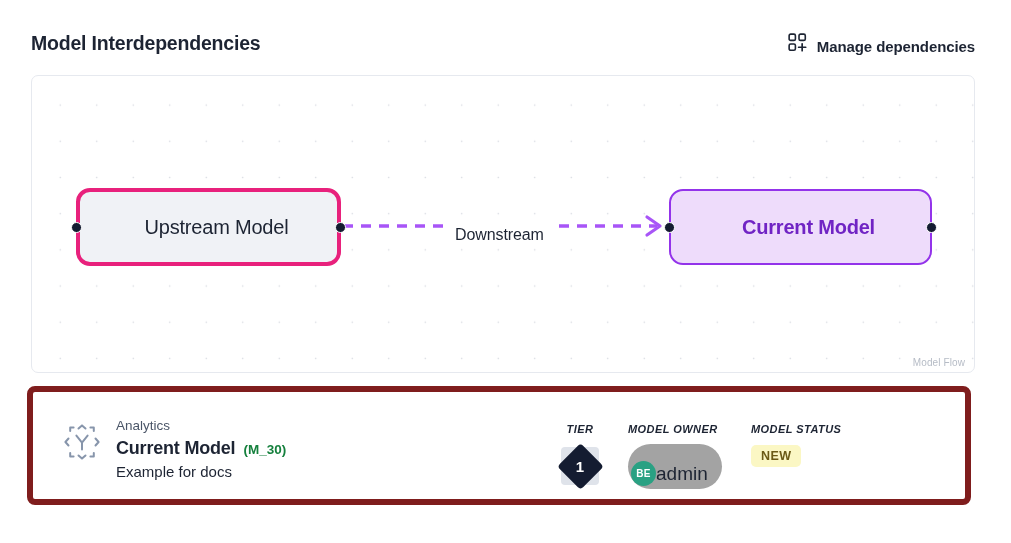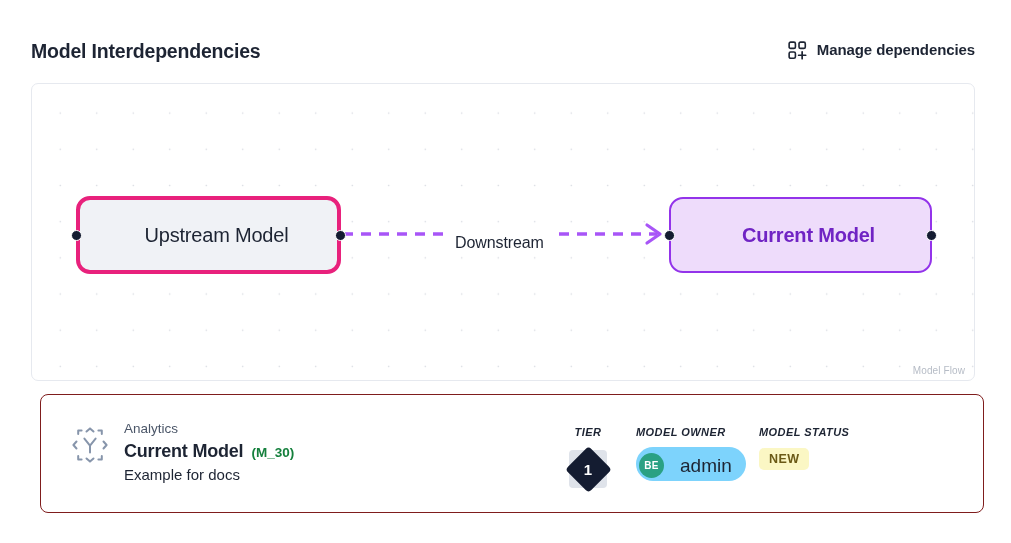--- a/index.html
+++ b/index.html
@@ -10,21 +10,20 @@
     font-family: "Liberation Sans", sans-serif;
     color: #1d2433;
     overflow: hidden;
   }
 
   .page {
     position: relative;
     width: 1011px;
     height: 507px;
     padding: 0;
-    margin-top: 8px;
   }
 
   
   .header {
     position: absolute;
     left: 31px;
     top: 28px;
     width: 944px;
     height: 32px;
     display: flex;
@@ -33,21 +32,21 @@
   }
   .page-title {
     font-size: 19.5px;
     font-weight: 700;
     letter-spacing: -0.2px;
     color: #1d2433;
     line-height: 1;
   }
   .manage-btn {
     display: flex;
-    align-items: flex-start;
+    align-items: flex-end;
     gap: 10px;
     cursor: pointer;
     background: transparent;
     border: 0;
     font-family: inherit;
   }
   .manage-btn .label {
     font-size: 15px;
     font-weight: 700;
     color: #1d2433;
@@ -149,26 +148,26 @@
     background: #ffffff;
     font-size: 16px;
     color: #1d2433;
     letter-spacing: -0.1px;
     white-space: nowrap;
   }
 
   
   .detail-card {
     position: absolute;
-    left: 40px;
+    left: 27px;
     top: 386px;
     width: 944px;
     height: 119px;
     background: #ffffff;
-    border: 1px solid #7f1d1d;
+    border: 6px solid #7f1d1d;
     border-radius: 8px;
   }
 
   .detail-inner {
     position: relative;
     width: 100%;
     height: 100%;
     display: flex;
     align-items: center;
   }
@@ -267,24 +266,24 @@
     justify-content: center;
     color: #ffffff;
     font-size: 15px;
     font-weight: 700;
   }
 
   
   .owner-pill {
     display: inline-flex;
     align-items: center;
-    gap: 16px;
+    gap: 0;
     margin-top: 9px;
-    padding: 6px 14px 3px 3px;
-    background: #7dd3fc;
+    padding: 17px 14px 3px 3px;
+    background: #a3a3a3;
     border-radius: 999px;
     cursor: pointer;
   }
   .avatar {
     width: 25px;
     height: 25px;
     border-radius: 50%;
     background: #2aa183;
     color: #ffffff;
     font-size: 10px;

